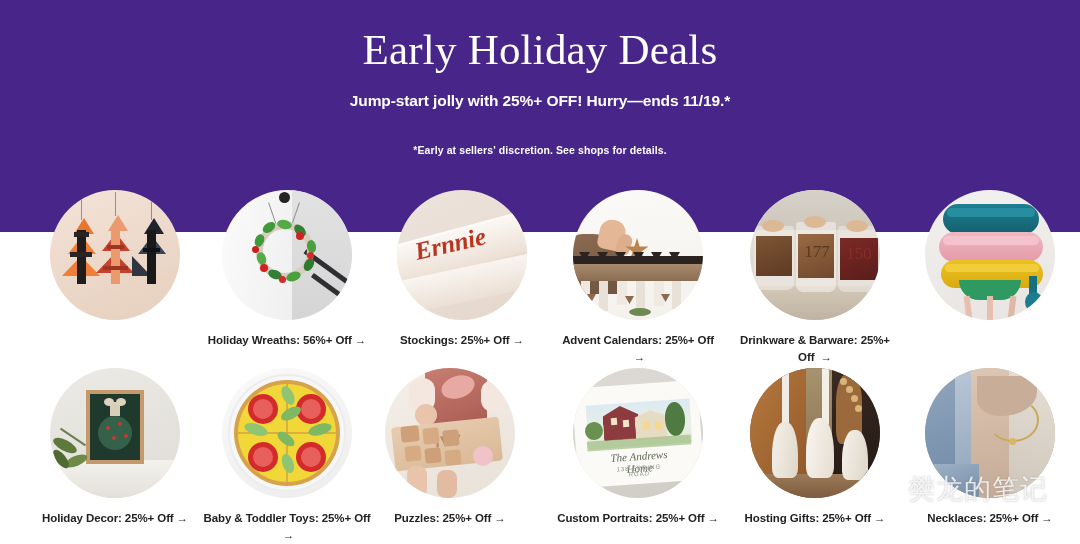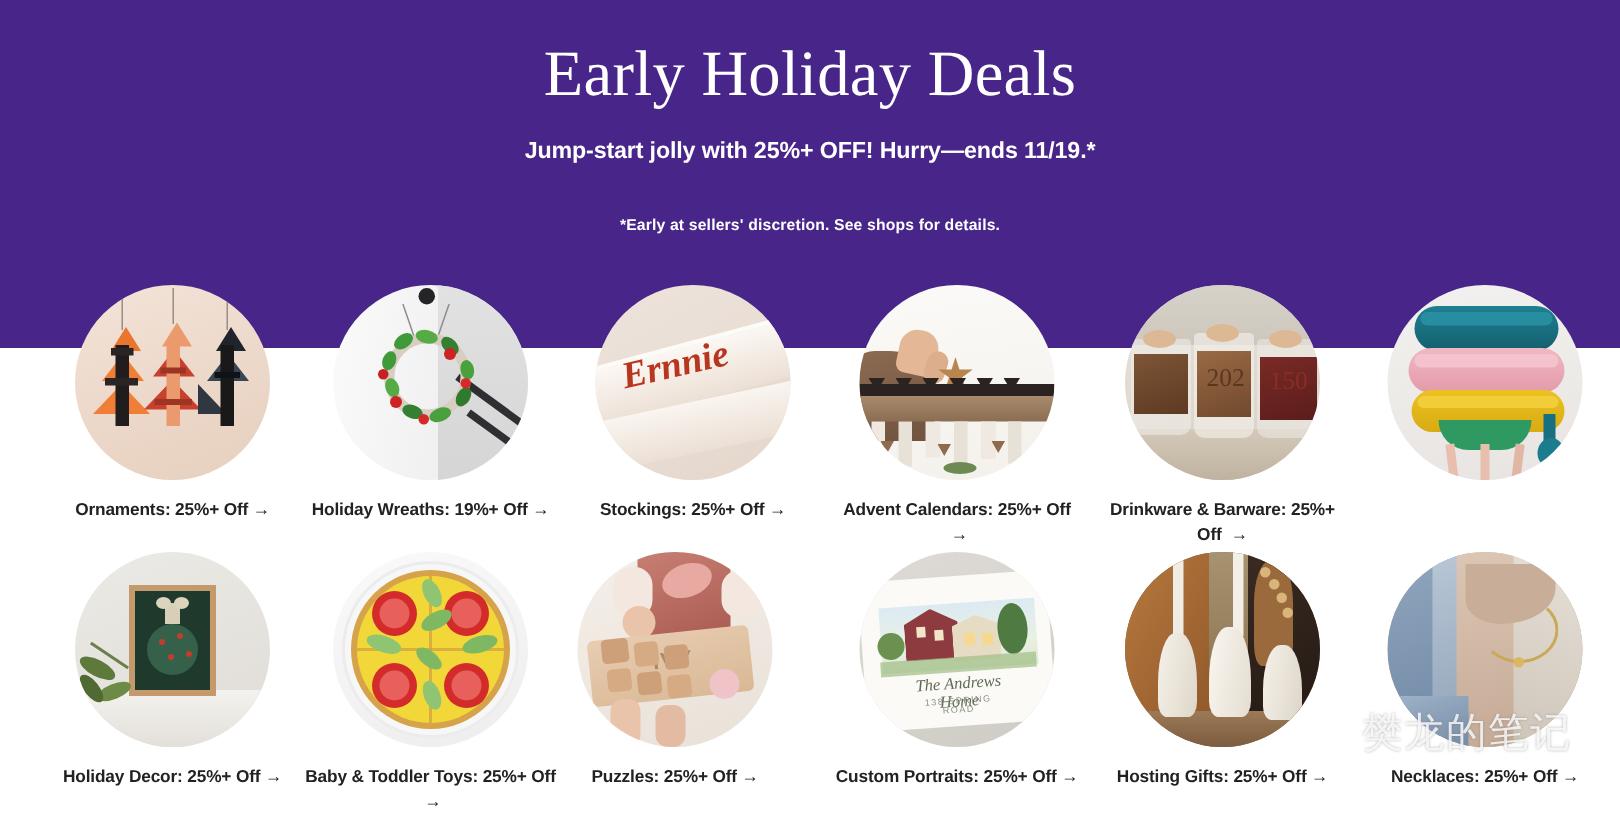--- a/index.html
+++ b/index.html
@@ -181,23 +181,20 @@
               <div class="el" style="left:57px;top:55px;width:17px;height:4px;background:#9d3424"></div>
               <div class="el" style="left:53px;top:76px;width:25px;height:4px;background:#9d3424"></div>
 
               <div class="el" style="left:94px;top:28px;width:0;height:0;border-left:10px solid transparent;border-right:10px solid transparent;border-bottom:16px solid #20242c"></div>
               <div class="el" style="left:88px;top:46px;width:0;height:0;border-left:14px solid transparent;border-right:14px solid transparent;border-bottom:18px solid #394553"></div>
               <div class="el" style="left:82px;top:66px;width:19px;height:0;border-left:0 solid transparent;border-right:19px solid transparent;border-bottom:20px solid #2e3742"></div>
               <div class="el" style="left:97px;top:40px;width:9px;height:54px;background:#191919"></div>
               <div class="el" style="left:93px;top:58px;width:17px;height:4px;background:#0f1216"></div>
             </div>
           </div>
-        </div>
-        <div class="tile-label">
-          <span>Ornaments: 25%+ Off</span><span class="arrow">→</span>
         </div>
       </div>
 
       <div class="tile" style="left:197px">
         <div class="thumb-wrap">
           <div class="thumb bg-door">
             <div class="art">
               <div class="el" style="left:70px;top:0;width:60px;height:130px;background:linear-gradient(180deg,#e2e2e2,#d5d5d5)"></div>
               <div class="el" style="left:78px;top:74px;width:52px;height:5px;background:#2f2f33;transform:rotate(36deg)"></div>
               <div class="el" style="left:86px;top:96px;width:46px;height:5px;background:#2f2f33;transform:rotate(36deg)"></div>
@@ -216,21 +213,21 @@
               <div class="el circ" style="left:31px;top:46px;width:13px;height:9px;background:#3f9a3a;transform:rotate(290deg)"></div>
               <div class="el circ" style="left:74px;top:42px;width:8px;height:8px;background:#cf2222"></div>
               <div class="el circ" style="left:85px;top:62px;width:7px;height:7px;background:#d52a2a"></div>
               <div class="el circ" style="left:38px;top:74px;width:8px;height:8px;background:#cf2222"></div>
               <div class="el circ" style="left:30px;top:56px;width:7px;height:7px;background:#c62020"></div>
               <div class="el circ" style="left:57px;top:86px;width:7px;height:7px;background:#d52a2a"></div>
             </div>
           </div>
         </div>
         <div class="tile-label">
-          <span>Holiday Wreaths: 19%+ Off</span><span class="arrow">→</span>
+          <span>Holiday Wreaths: 56%+ Off</span><span class="arrow">→</span>
         </div>
       </div>
 
       <div class="tile" style="left:372px">
         <div class="thumb-wrap">
           <div class="thumb bg-knit">
             <div class="art">
               <div class="el knit-band" style="left:-14px;top:36px;width:170px;height:40px;transform:rotate(-15deg);border-top:3px solid #fdfbf8"></div>
               <div class="el knit-band" style="left:-10px;top:76px;width:170px;height:34px;transform:rotate(-12deg);opacity:.92"></div>
               <div class="el" style="left:14px;top:40px;width:80px;height:34px;font-family:'Liberation Serif',serif;font-style:italic;font-size:25px;color:#b8351f;transform:rotate(-13deg);font-weight:bold">Ernnie</div>
@@ -282,21 +279,21 @@
             <div class="art">
               <div class="el" style="left:0;top:0;width:130px;height:40px;background:linear-gradient(180deg,#d7d2c9,#cdc7bd)"></div>
               <div class="el" style="left:0;top:96px;width:130px;height:34px;background:linear-gradient(180deg,#d4c9b9,#bfb2a0)"></div>
 
               <div class="el" style="left:4px;top:36px;width:40px;height:64px;background:rgba(240,238,233,.55);border-radius:3px 3px 7px 7px"></div>
               <div class="el" style="left:6px;top:46px;width:36px;height:40px;background:linear-gradient(160deg,#7e5536,#5d3a23)"></div>
               <div class="el circ" style="left:12px;top:30px;width:22px;height:12px;background:#dcb894"></div>
 
               <div class="el" style="left:46px;top:32px;width:40px;height:70px;background:rgba(243,241,236,.62);border-radius:3px 3px 7px 7px"></div>
               <div class="el" style="left:48px;top:44px;width:36px;height:44px;background:linear-gradient(160deg,#9a6a44,#70492d)"></div>
-              <div class="el" style="left:54px;top:52px;width:26px;height:26px;font-family:'Liberation Serif',serif;font-size:17px;color:#4a2d19;opacity:.75">202</div>
+              <div class="el" style="left:54px;top:52px;width:26px;height:26px;font-family:'Liberation Serif',serif;font-size:17px;color:#4a2d19;opacity:.75">177</div>
               <div class="el circ" style="left:54px;top:26px;width:22px;height:12px;background:#dcb894"></div>
 
               <div class="el" style="left:88px;top:36px;width:40px;height:66px;background:rgba(240,238,233,.5);border-radius:3px 3px 7px 7px"></div>
               <div class="el" style="left:90px;top:48px;width:38px;height:42px;background:linear-gradient(160deg,#7a2a26,#5a1d1b)"></div>
               <div class="el" style="left:96px;top:54px;width:26px;height:24px;font-family:'Liberation Serif',serif;font-size:17px;color:#932f29;opacity:.8">150</div>
               <div class="el circ" style="left:96px;top:30px;width:22px;height:12px;background:#dcb894"></div>
             </div>
           </div>
         </div>
         <div class="tile-label">

